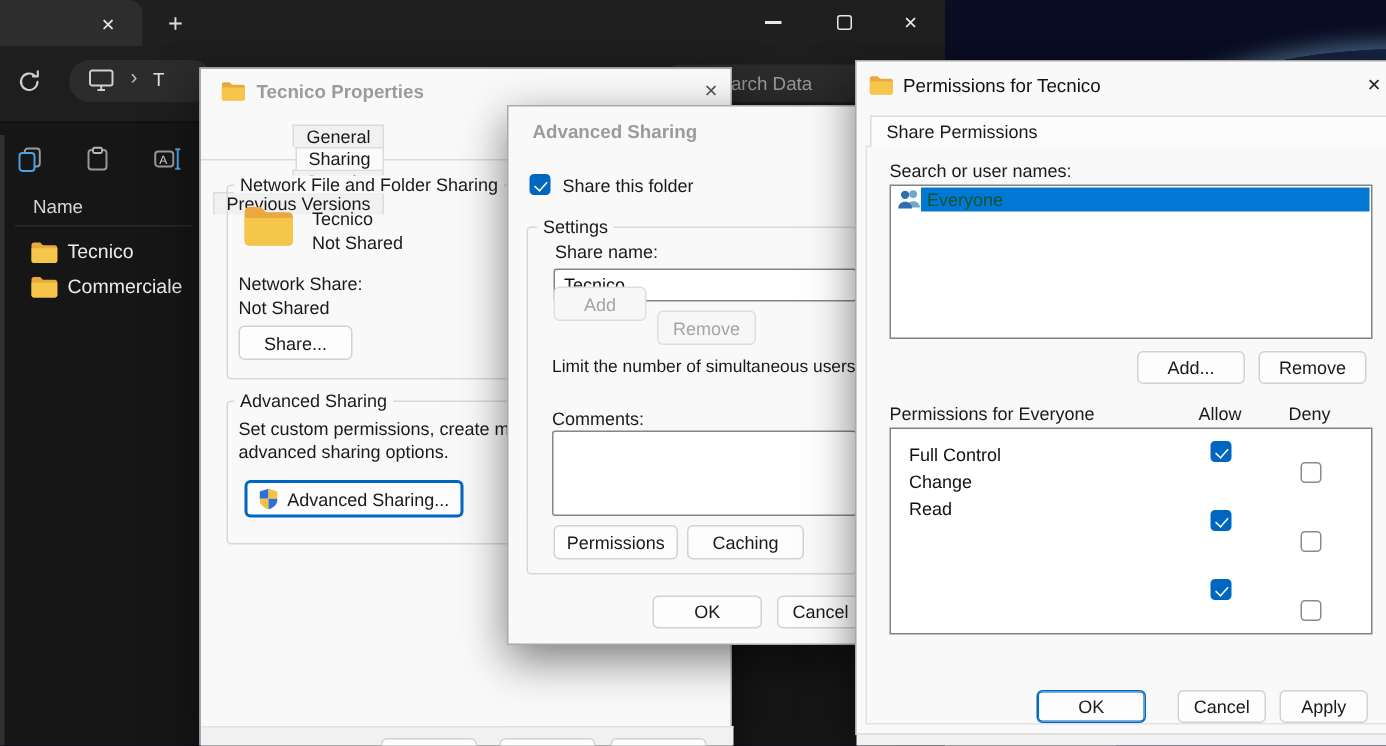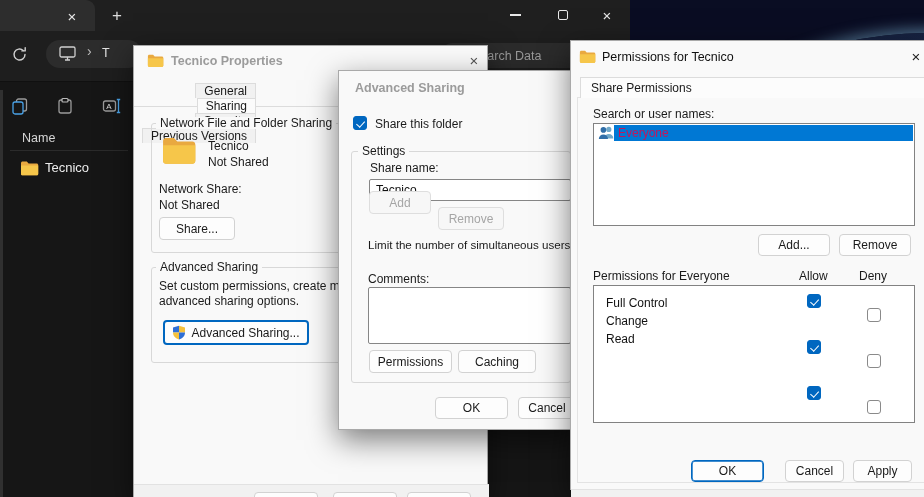--- a/index.html
+++ b/index.html
@@ -79,21 +79,21 @@
                padding:3px 6px; color:#111; }
 
   
   .perm { left:570px; top:40px; width:360px; height:450px; }
   .sharetab { left:9px; top:36px; height:21px; padding:0 10px; background:#fcfcfc;
               border:1px solid #dcdcdc; border-bottom:none; display:flex; align-items:center;
               font-size:12px; position:relative; z-index:2; white-space:nowrap; }
   .permpage { left:6px; top:56px; width:348px; height:386px; border:1px solid #e3e3e3; background:#f9f9f9; }
   .selrow { height:18px; display:flex; align-items:center; position:relative; }
   .selbar { position:absolute; left:20px; right:1px; top:1px; bottom:1px; background:#0078d4; }
-  .seltext { position:relative; z-index:2; color:#be185d; font-size:12px; margin-left:24px; }
+  .seltext { position:relative; z-index:2; color:#14532d; font-size:12px; margin-left:24px; }
   .prow { position:absolute; left:12px; height:18px; display:flex; align-items:center; font-size:12px; color:#111; }
 </style>
 </head>
 <body>
 
 <div class="stage">
 
   <div class="abs desktop-bloom"></div>
   <div class="abs strip-white"></div>
   <div class="abs strip-blue"></div>
@@ -160,20 +160,27 @@
 
     <div class="abs listhead">Name</div>
     <div class="abs sep-h"></div>
 
     <div class="abs frow" style="top:156px">
       <svg width="19" height="16" viewBox="0 0 19 16">
           <path d="M1 3.2c0-.9.7-1.6 1.6-1.6h4.2l1.8 1.9h8c.9 0 1.6.7 1.6 1.6v8.6c0 .9-.7 1.6-1.6 1.6H2.6c-.9 0-1.6-.7-1.6-1.6z" fill="#e9a940"></path>
           <path d="M1 5.5h17.2v8.2c0 .9-.7 1.6-1.6 1.6H2.6c-.9 0-1.6-.7-1.6-1.6z" fill="#f6c64a"></path>
         </svg>
       <span>Tecnico</span>
+    </div>
+    <div class="abs frow" style="top:179px">
+      <svg width="19" height="16" viewBox="0 0 19 16">
+          <path d="M1 3.2c0-.9.7-1.6 1.6-1.6h4.2l1.8 1.9h8c.9 0 1.6.7 1.6 1.6v8.6c0 .9-.7 1.6-1.6 1.6H2.6c-.9 0-1.6-.7-1.6-1.6z" fill="#e9a940"></path>
+          <path d="M1 5.5h17.2v8.2c0 .9-.7 1.6-1.6 1.6H2.6c-.9 0-1.6-.7-1.6-1.6z" fill="#f6c64a"></path>
+        </svg>
+      <span>Commerciale</span>
     </div>
     <div class="abs left-edge"></div>
   </div>
 
   <div class="abs dlg props">
     <div class="abs" style="left:13px;top:7px">
       <svg width="17" height="15" viewBox="0 0 19 16">
           <path d="M1 3.2c0-.9.7-1.6 1.6-1.6h4.2l1.8 1.9h8c.9 0 1.6.7 1.6 1.6v8.6c0 .9-.7 1.6-1.6 1.6H2.6c-.9 0-1.6-.7-1.6-1.6z" fill="#e9a940"></path>
           <path d="M1 5.5h17.2v8.2c0 .9-.7 1.6-1.6 1.6H2.6c-.9 0-1.6-.7-1.6-1.6z" fill="#f6c64a"></path>
         </svg>

